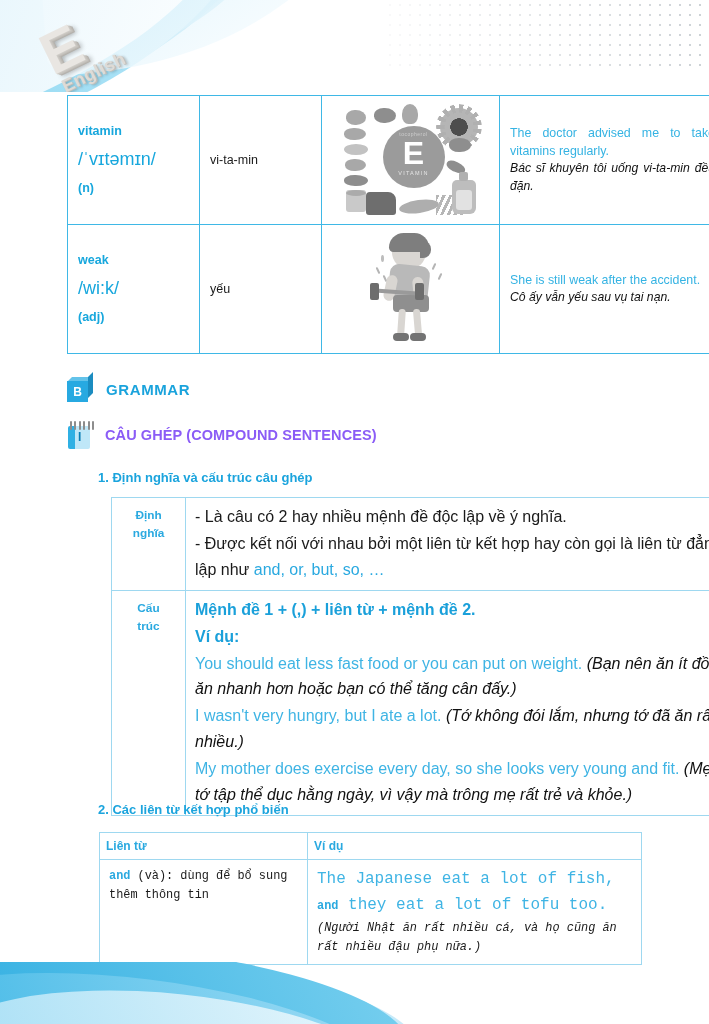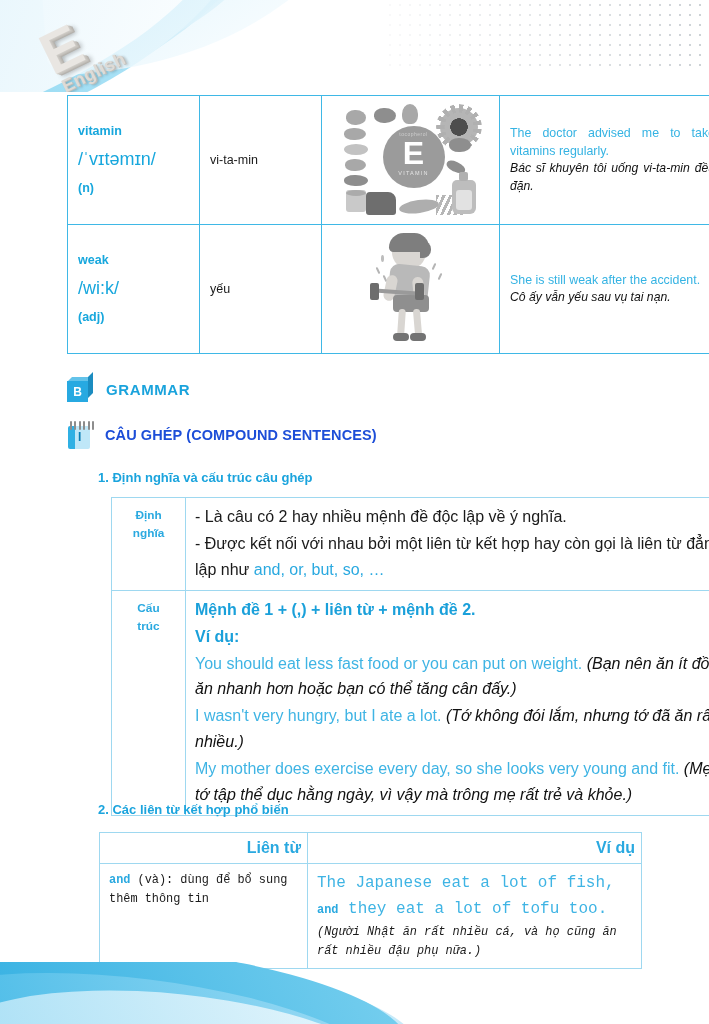--- a/index.html
+++ b/index.html
@@ -110,37 +110,37 @@
   .cube .top{position:absolute;left:0;top:0;width:21px;height:5px;background:#63c3ea;transform:skewX(-45deg);transform-origin:bottom left;}
   .cube .side{position:absolute;left:21px;top:0px;width:5px;height:21px;background:#1b8cc0;transform:skewY(-45deg);transform-origin:top left;}
   #grammar-label{color:#1aa3dc;font-weight:bold;font-size:15px;letter-spacing:.6px;}
   #topic-head{position:absolute;left:67px;top:421px;display:flex;align-items:center;gap:12px;}
   .notebook{position:relative;width:26px;height:28px;}
   .notebook .nb{position:absolute;left:1px;top:5px;width:22px;height:23px;border-radius:2px;
      background:linear-gradient(90deg,#2fb0e4 0 7px,#bfe7f8 7px 100%);}
   .notebook .nb:after{content:"I";position:absolute;left:10px;top:4px;color:#0b7fb5;font-weight:bold;font-size:12px;}
   .notebook .rings{position:absolute;left:3px;top:0;display:flex;gap:2.4px;}
   .notebook .rings i{display:block;width:2px;height:9px;background:#8d8d8d;border-radius:1px;}
-  #topic-label{color:#1d4ed8;font-weight:bold;font-size:14.5px;letter-spacing:.1px;}
+  #topic-label{color:#8b5cf6;font-weight:bold;font-size:14.5px;letter-spacing:.1px;}
   .sub-head{position:absolute;left:98px;color:#1ba4dd;font-weight:bold;font-size:13px;}
   #sub1{top:470px;} #sub2{top:802px;}
   
   #g-table{position:absolute;left:99px;top:497px;width:627px;border-collapse:collapse;table-layout:fixed;margin-left:12px;}
   #g-table td{border:1px solid #9ed8f0;vertical-align:top;padding:6px 9px;}
   #g-table td.lab{width:55px;text-align:center;color:#2aa9e0;font-weight:bold;font-size:11.8px;line-height:1.55;padding-top:8px;}
   .gp{font-size:16px;line-height:1.62;color:#1a1a1a;margin:0 0 1px 0;text-align:left;}
   .gp.blue{color:#3fb4e4;}
   .gp.bold-blue{color:#1aa0da;font-weight:bold;}
   .gp i{font-style:italic;color:#111;}
   .kw{color:#2aa9e0;font-weight:bold;}
   .kw-n{color:#2aa9e0;}
   
   #c-table{position:absolute;left:99px;top:832px;width:543px;border-collapse:collapse;table-layout:fixed;}
   #c-table td,#c-table th{border:1px solid #9ed8f0;padding:7px 9px;vertical-align:top;}
-  #c-table th{color:#2aa9e0;font-weight:bold;font-size:16px;text-align:right;padding:6px;}
+  #c-table th{color:#2aa9e0;font-weight:bold;font-size:12px;text-align:left;padding:6px;}
   .cc1{width:195px;}
   .cc-body{font-size:11.9px;line-height:1.62;color:#1a1a1a;font-family:Liberation Mono, monospace;}
   
   #page-num{position:absolute;left:62px;top:952px;font-family:"Liberation Serif",serif;font-size:13px;color:#2b2b2b;margin-top:44px;}
   #footer-band{position:absolute;left:0;bottom:0;width:709px;height:62px;overflow:hidden;}
   #fw1{position:absolute;left:-150px;bottom:-74px;width:560px;height:150px;border-radius:100% 100% 0 0;
        background:linear-gradient(60deg,#1fa6de,#79d0ef);transform:rotate(5deg);}
   #fw2{position:absolute;left:-180px;bottom:-92px;width:600px;height:160px;border-radius:100% 100% 0 0;
        background:linear-gradient(60deg,#7fd2f0,#cdecfa);transform:rotate(3deg);}
   #fw3{position:absolute;left:-120px;bottom:-105px;width:520px;height:150px;border-radius:100% 100% 0 0;

